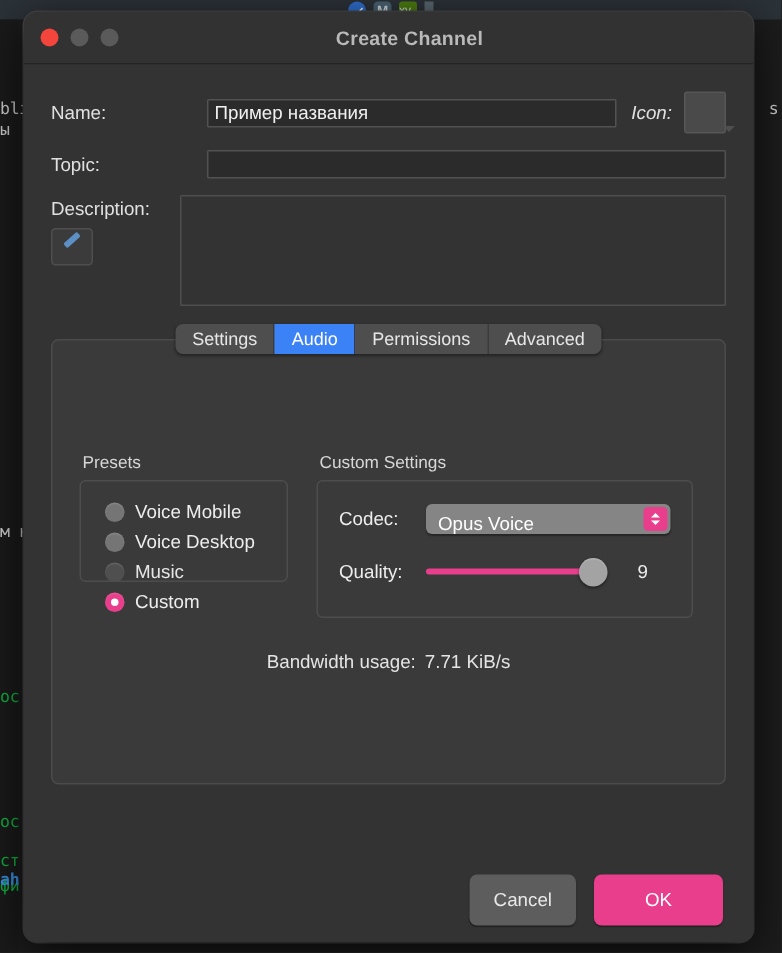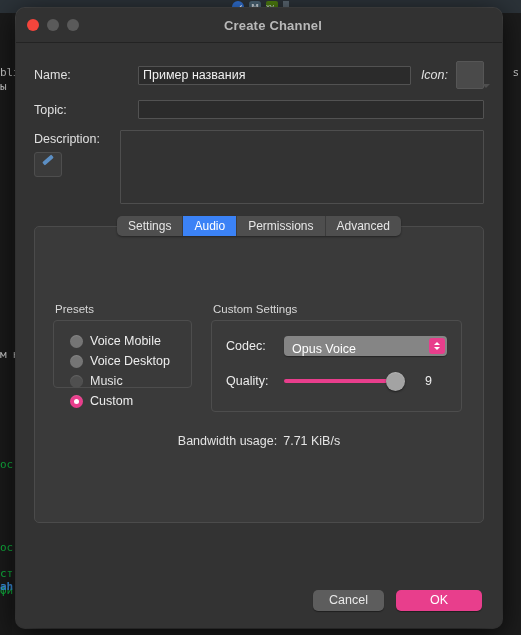--- a/index.html
+++ b/index.html
@@ -419,21 +419,21 @@
     height: 56px;
     display: flex;
     align-items: center;
     justify-content: flex-end;
     gap: 12px;
     padding: 0 20px 0 0;
     background: #333333;
   }
   .btn {
     min-width: 70px;
-    height: 21px;
+    height: 34px;
     border-radius: 5px;
     font-size: 12.5px;
     display: flex;
     align-items: center;
     justify-content: center;
     box-sizing: border-box;
     padding: 0 16px;
   }
   .btn.cancel {
     background: #5d5d5d;

